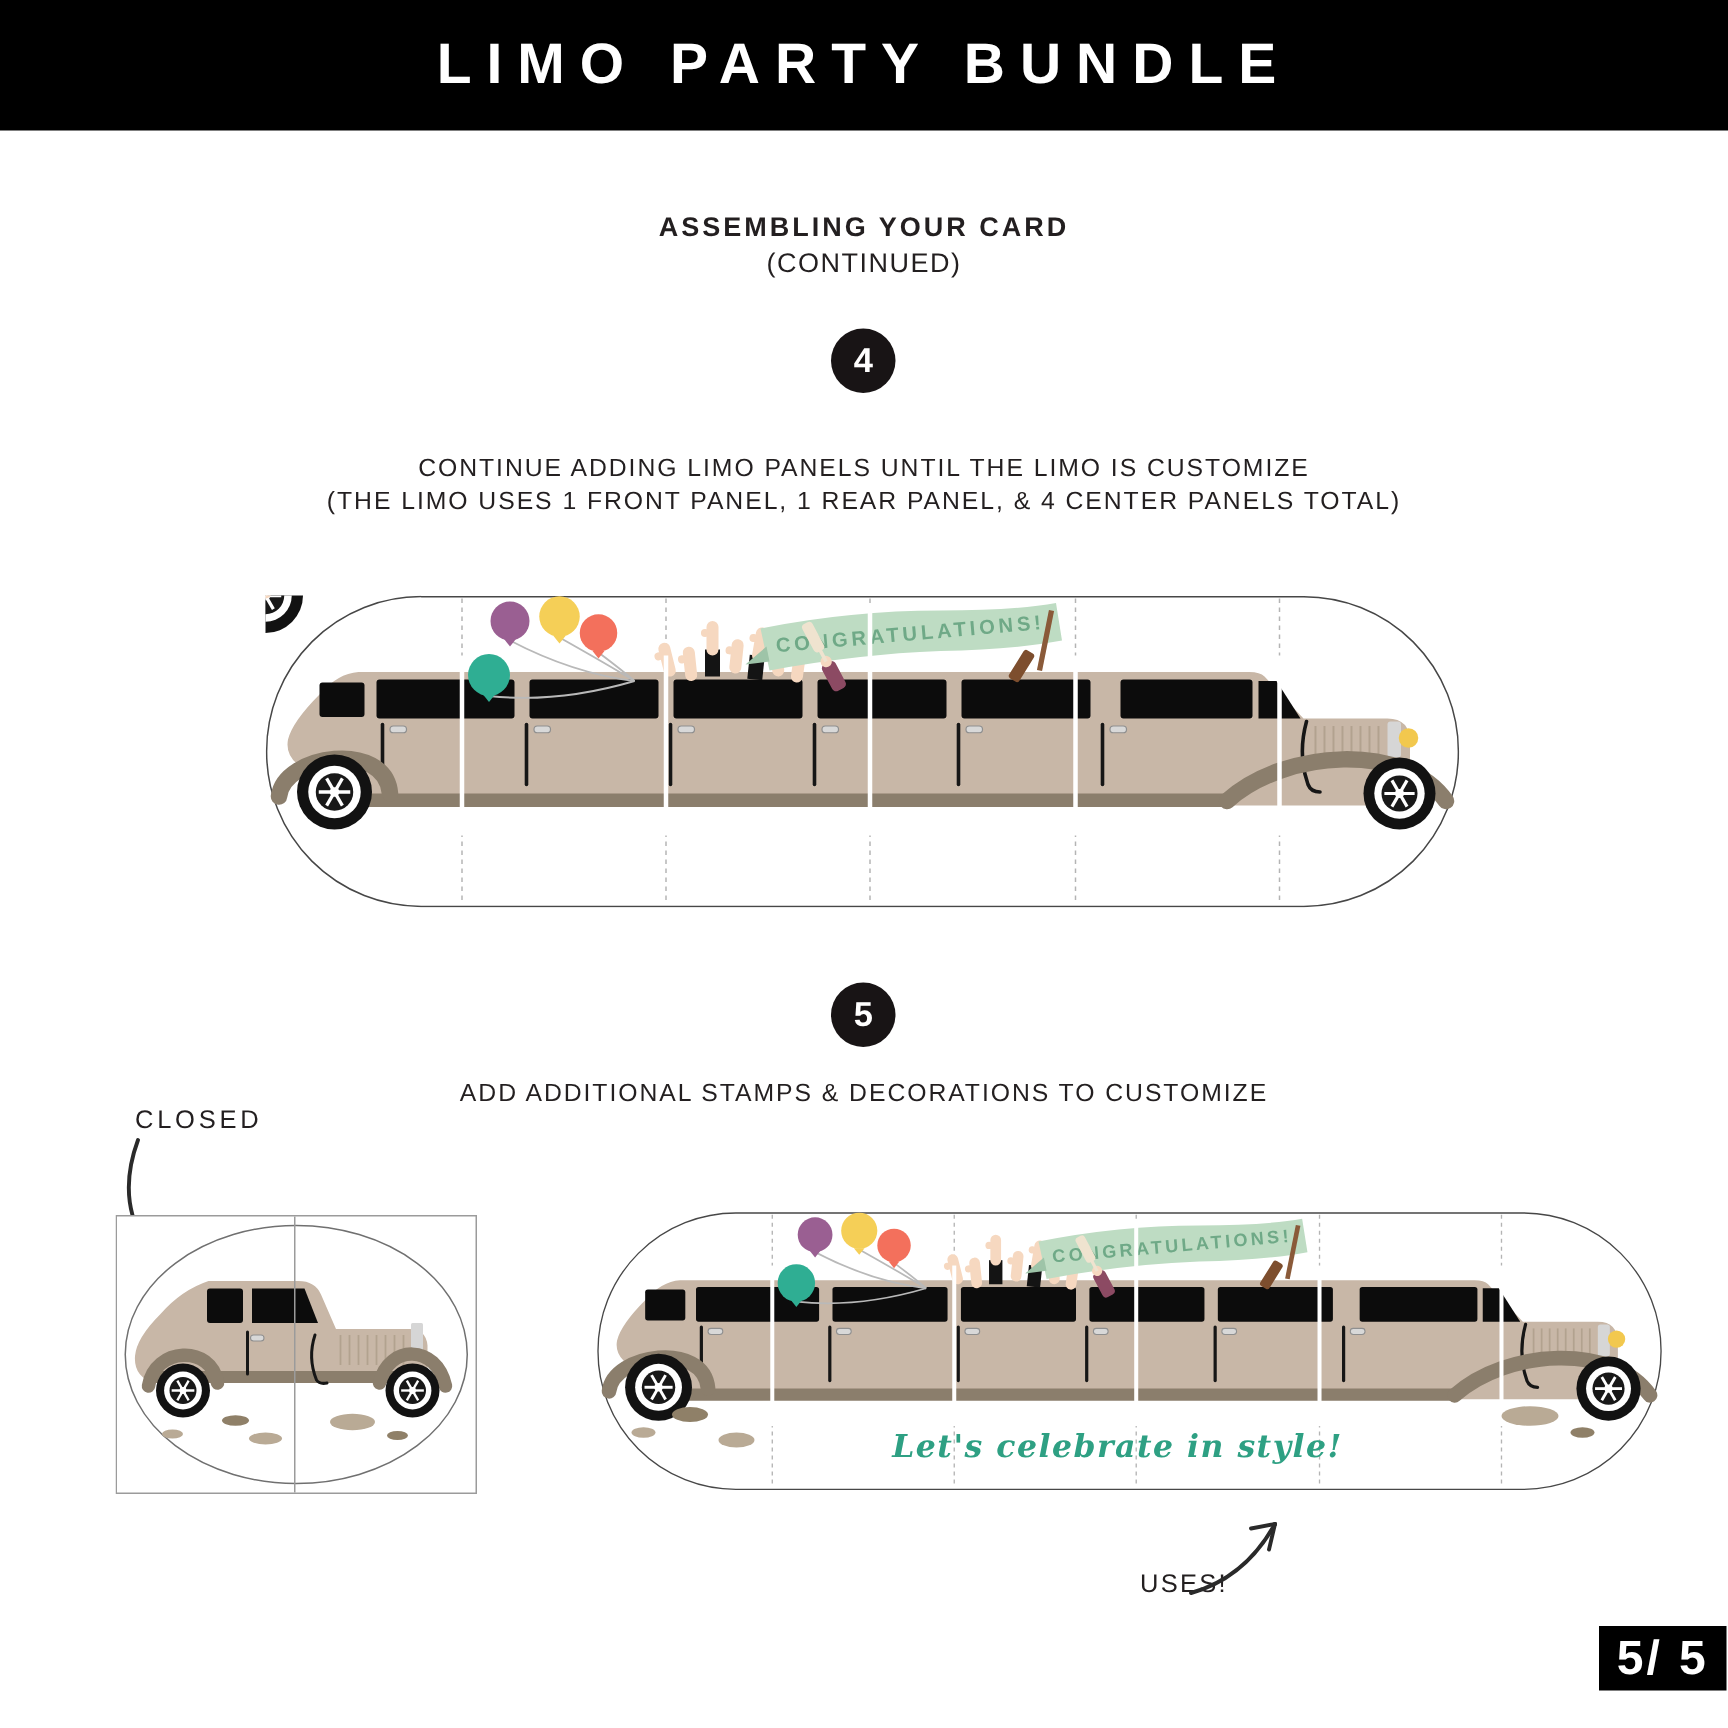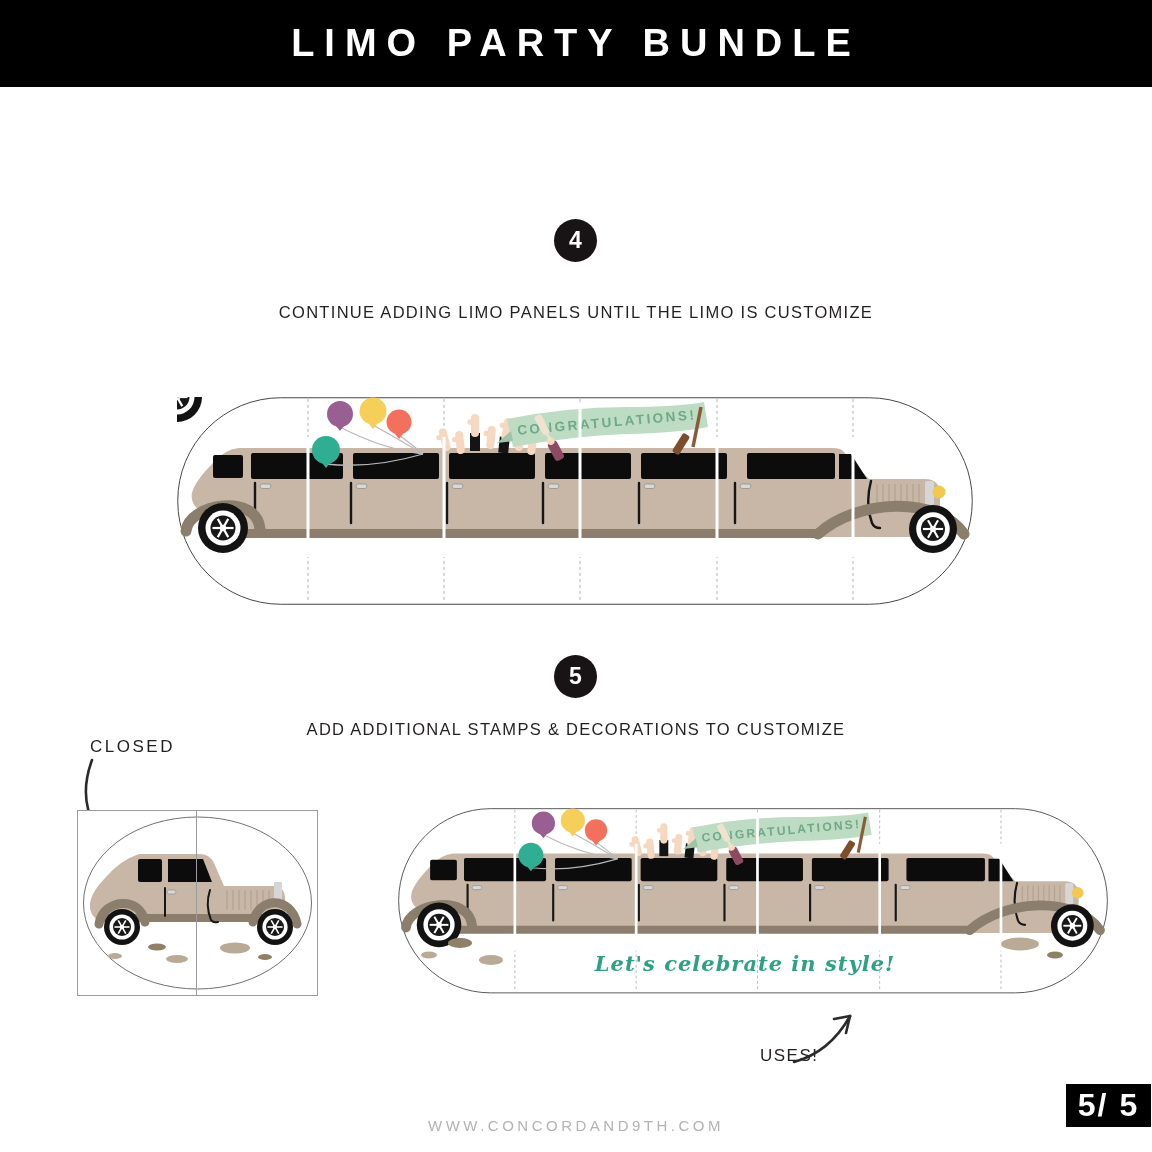--- a/index.html
+++ b/index.html
@@ -33,23 +33,26 @@
 </style>
 </head>
 <body>
 
 <div class="page">
 
   <div class="header-bar">
     <div class="header-title">LIMO PARTY BUNDLE</div>
   </div>
 
+  <div class="section-title">ASSEMBLING YOUR CARD</div>
+  <div class="section-subtitle">(CONTINUED)</div>
 
   <div class="step-badge" id="badge4">4</div>
   <div class="instr" id="instr4-1">CONTINUE ADDING LIMO PANELS UNTIL THE LIMO IS CUSTOMIZE</div>
+  <div class="instr" id="instr4-2">(THE LIMO USES 1 FRONT PANEL, 1 REAR PANEL, &amp; 4 CENTER PANELS TOTAL)</div>
 
   <svg class="illus" style="left:177px;top:397px" width="796" height="208" viewBox="0 0 796 208">
     <defs></defs>
     <g id="wheelArt">
       <circle r="25" fill="#121212"></circle>
       <circle r="17.5" fill="#ffffff"></circle>
       <circle r="12.5" fill="#181818"></circle>
       <g stroke="#ffffff" stroke-width="2.2">
         <line x1="-10.5" x2="10.5"></line>
         <line x1="-10.5" x2="10.5" transform="rotate(60)"></line>
@@ -262,16 +265,15 @@
 
   <div class="hand-label" id="open-label">USES!</div>
   <svg class="illus" style="left:788px;top:1004px" width="75" height="65" viewBox="0 0 75 65">
     <g stroke="#2a2a2a" stroke-width="2.6" fill="none" stroke-linecap="round">
       <path d="M6,58 Q42,48 62,12"></path>
       <path d="M62,12 L46,15"></path>
       <path d="M62,12 L58,29"></path>
     </g>
   </svg>
 
-  <div class="footer-url">WWW.CONCORDAND9TH.COM</div>
   <div class="page-num">5/ 5</div>
 
 </div>
 
 </body></html>

